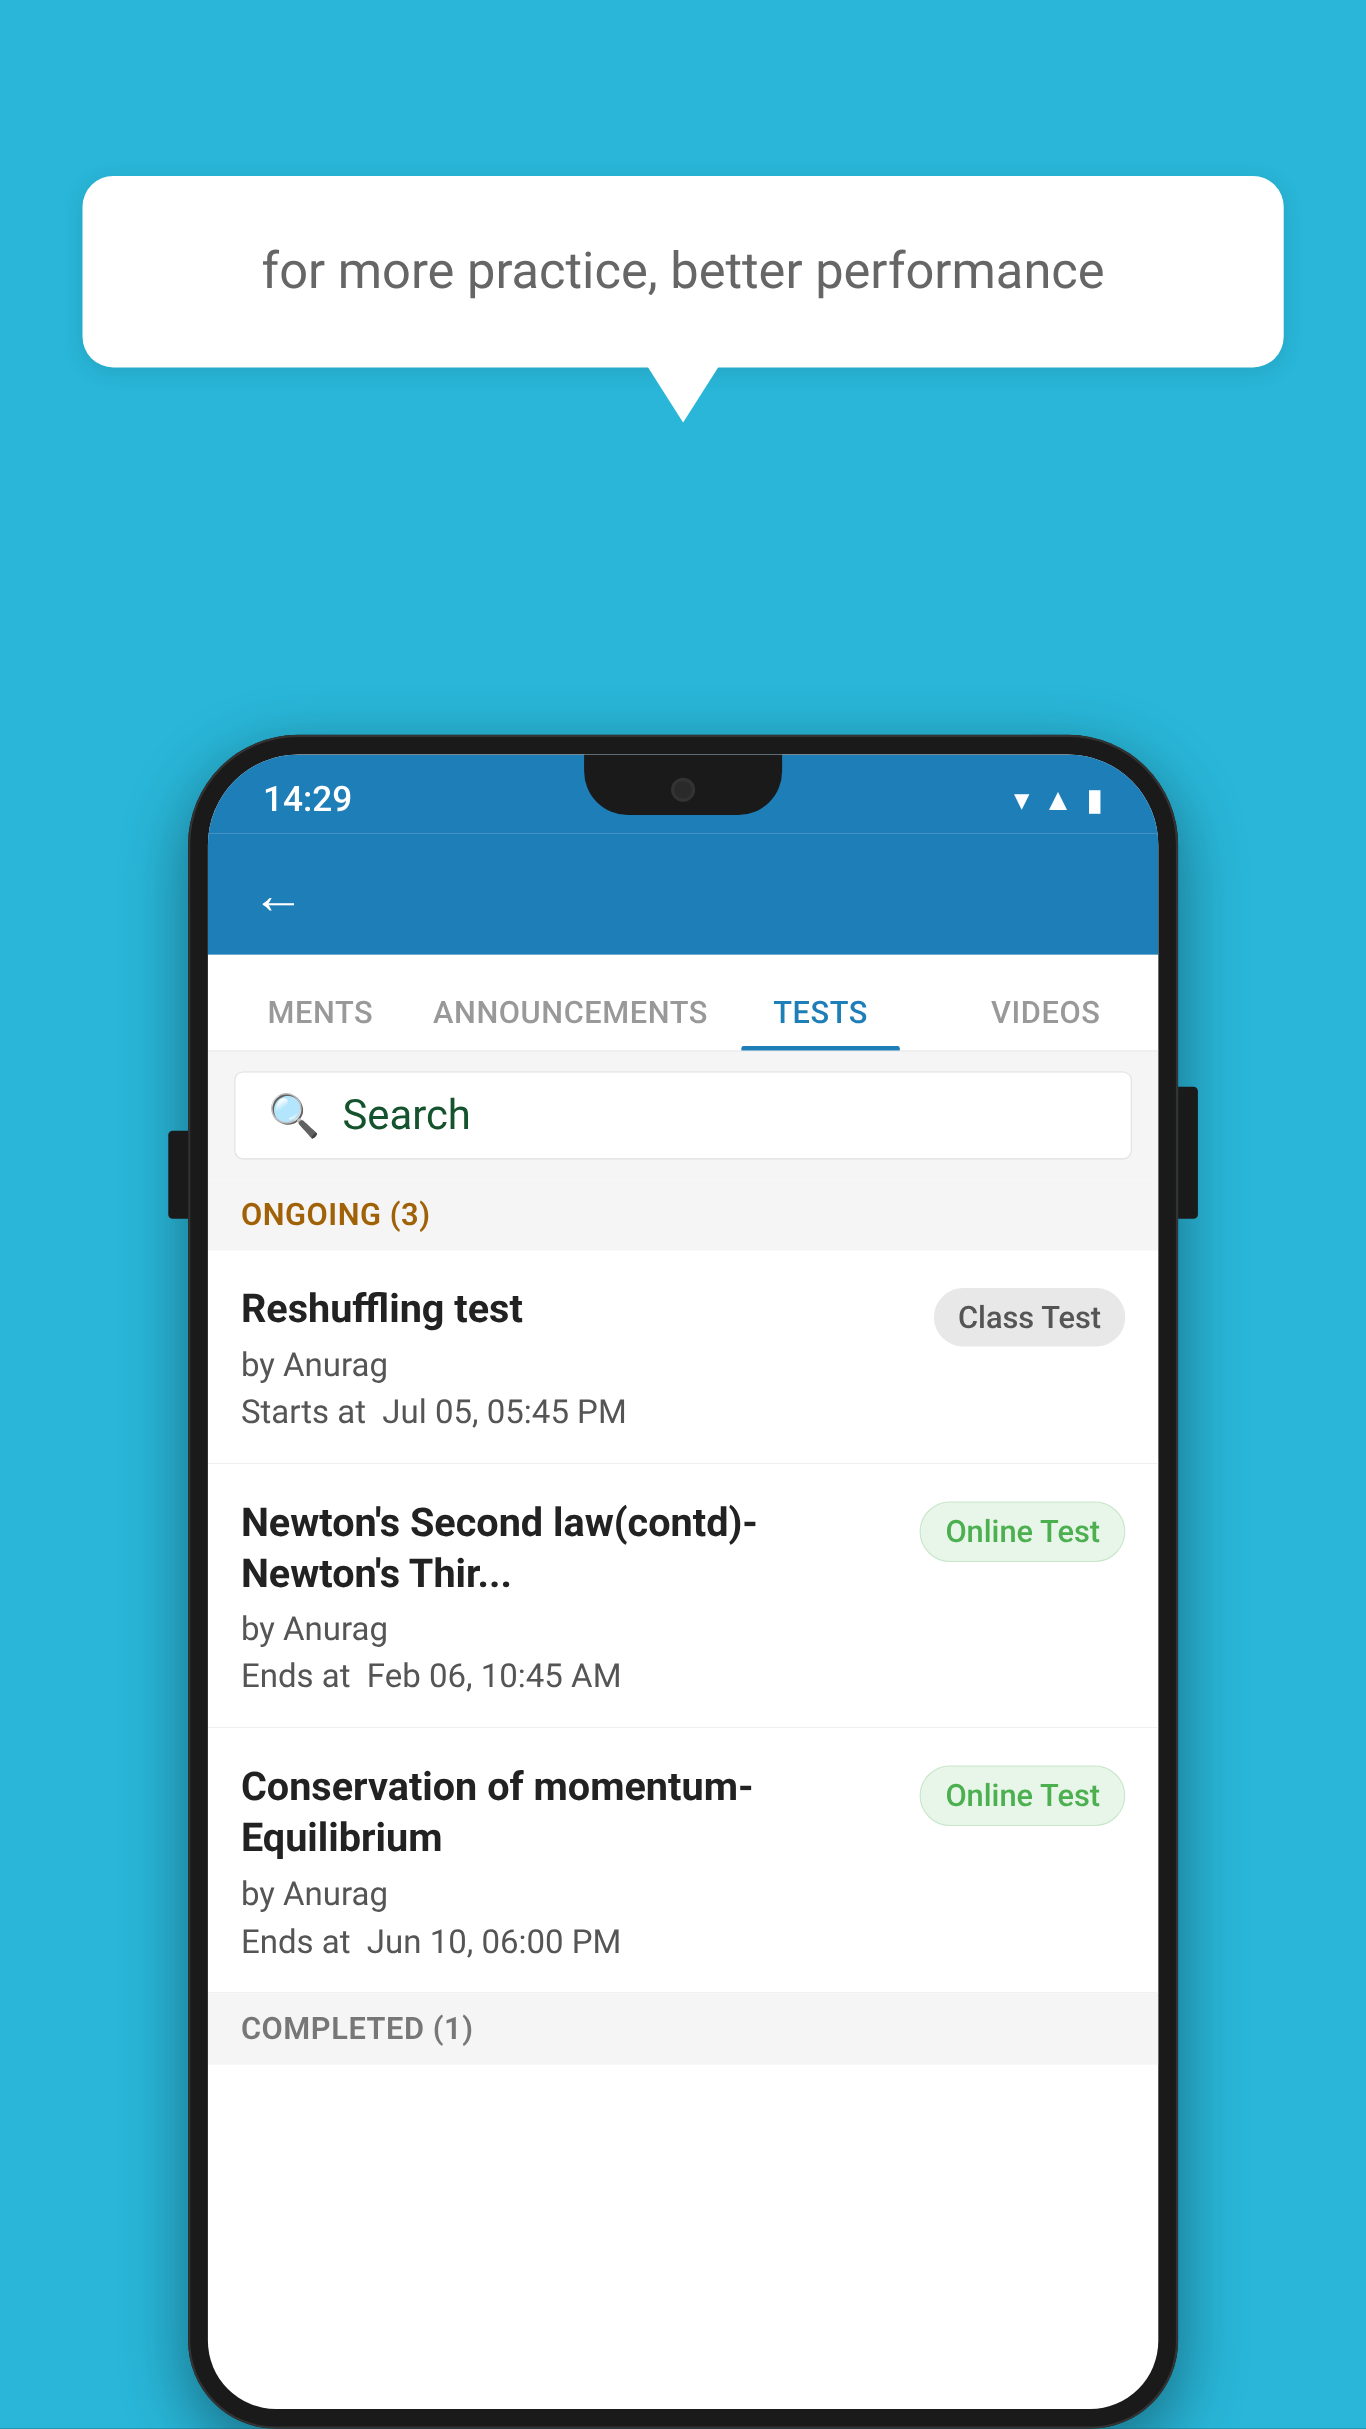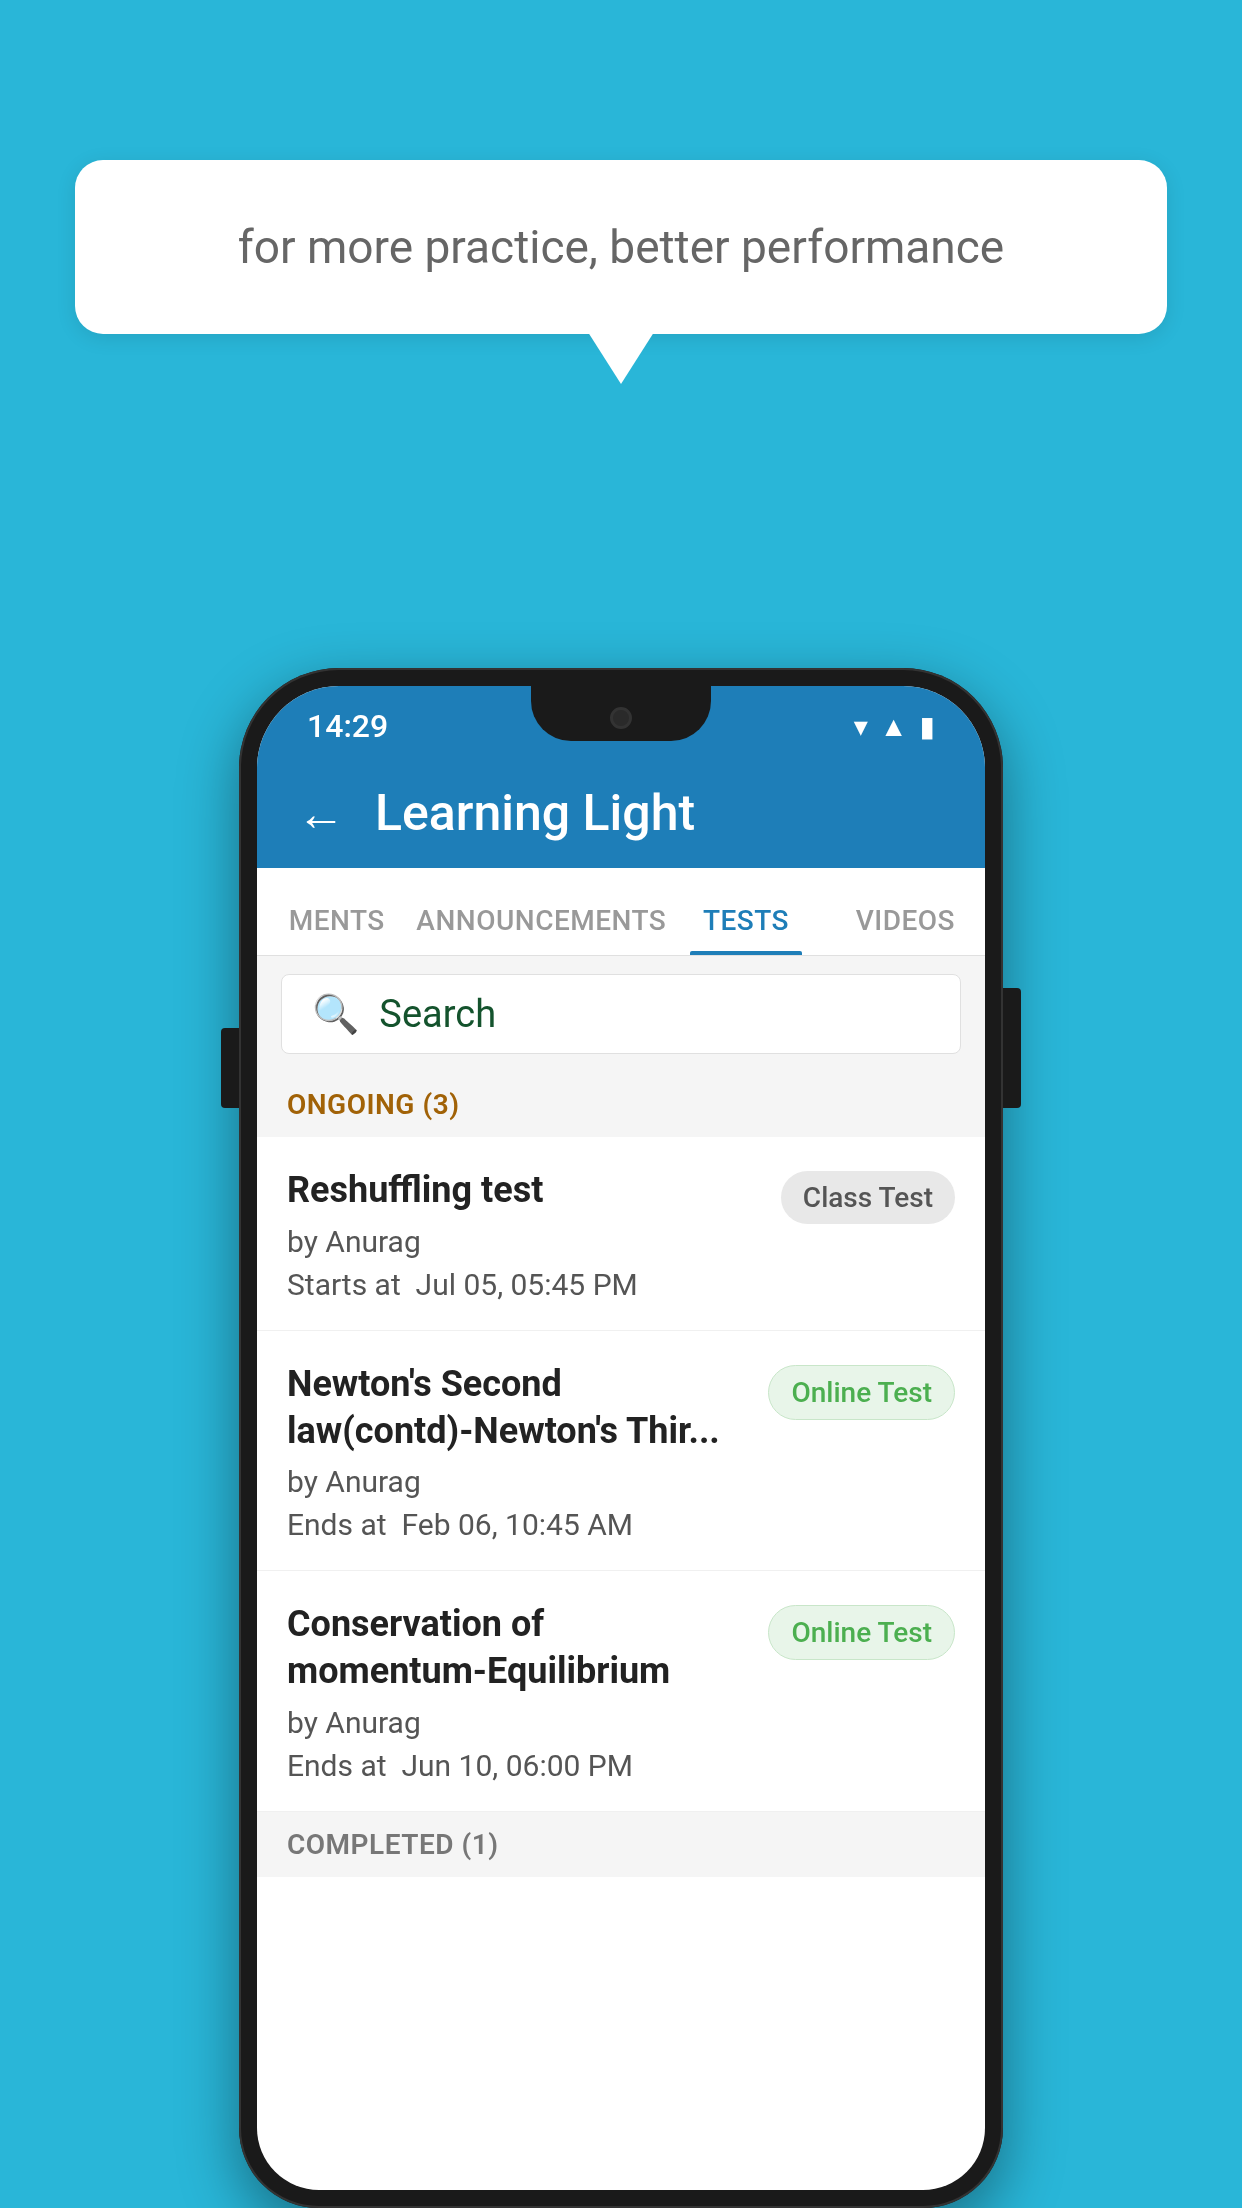--- a/index.html
+++ b/index.html
@@ -51,21 +51,21 @@
       color: #666;
       font-weight: 400;
     }
 
     
     .phone-wrapper {
       position: absolute;
       bottom: 0;
       left: 50%;
       transform: translateX(-50%);
-      width: 764px;
+      width: 900px;
       height: 1540px;
     }
 
     .phone-outer {
       width: 100%;
       height: 100%;
       background: #1a1a1a;
       border-radius: 100px 100px 80px 80px;
       position: relative;
       padding: 18px;
@@ -339,21 +339,20 @@
         <span class="status-time">14:29</span>
         <div class="status-icons">
           <span class="wifi-icon">▾</span>
           <span class="signal-icon">▲</span>
           <span class="battery-icon">▮</span>
         </div>
       </div>
 
       <div class="app-bar">
         <span class="back-arrow">←</span>
-        <span class="app-title">Learning Light</span>
       </div>
 
       <div class="tabs-bar">
         <div class="tab">
           <span>MENTS</span>
         </div>
         <div class="tab">
           <span>ANNOUNCEMENTS</span>
         </div>
         <div class="tab active">

